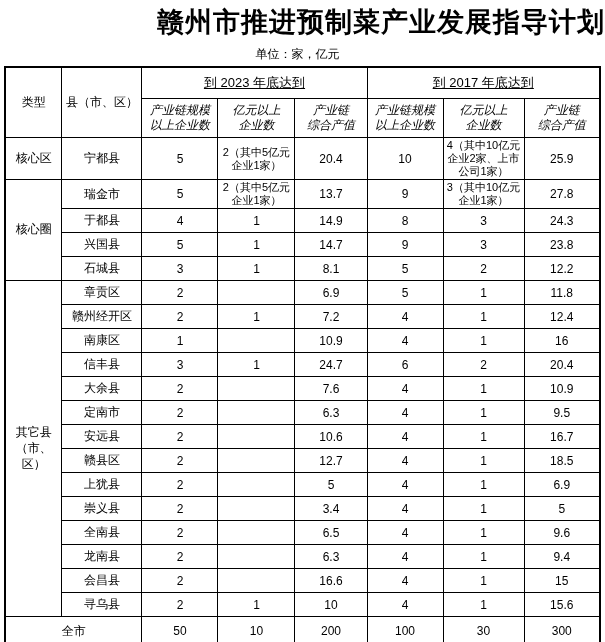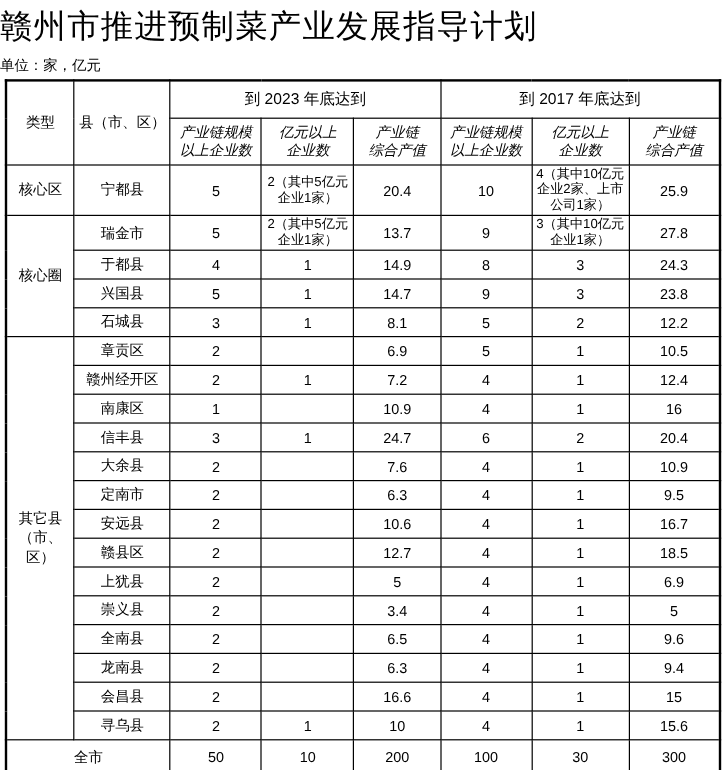--- a/index.html
+++ b/index.html
@@ -12,49 +12,49 @@
   .page {
     width: 605px;
     height: 642px;
     background: #ffffff;
     position: relative;
     overflow: hidden;
   }
   .doc-title {
     margin: 0;
     padding-top: 6px;
-    text-align: left;
+    text-align: right;
     font-size: 27px;
-    font-weight: 400;
+    font-weight: 700;
     letter-spacing: 1px;
     line-height: 1.2;
   }
   .unit-note {
-    text-align: left;
+    text-align: center;
     font-size: 12px;
     padding: 8px 10px 3px 0;
   }
   table.main-table {
     border-collapse: collapse;
     table-layout: fixed;
     width: 596px;
     margin: 0 auto;
     border: 2px solid #000;
     font-size: 12px;
   }
   table.main-table td, table.main-table th {
     border: 1px solid #000;
     text-align: center;
     vertical-align: middle;
     padding: 1px 2px;
     font-weight: 400;
     word-break: break-all;
     overflow: hidden;
   }
-  th.group-header { height: 28px; font-size: 13px; }
+  th.group-header { height: 28px; font-size: 13px; text-decoration: underline; }
   th.sub-header { height: 36px; white-space: pre-line; line-height: 1.25; font-style: italic; }
   th.corner-cell { white-space: pre-line; margin-left: 26px; }
   td.type-cell { white-space: pre-line; line-height: 1.3; font-family: Liberation Serif, serif; }
   tbody td { height: 21px; }
   td.long-text { font-size: 11px; line-height: 1.18; padding: 1px 1px; }
   tr.total-row td { height: 26px; }
   .col-type   { width: 57px; }
   .col-county { width: 80px; }
   .col-c1 { width: 76px; }
   .col-c2 { width: 77px; }
@@ -153,21 +153,21 @@
         </tr>
         <tr>
           <td class="type-cell" rowspan="14">其它县
 （市、区）</td>
           <td>章贡区</td>
           <td>2</td>
           <td></td>
           <td>6.9</td>
           <td>5</td>
           <td>1</td>
-          <td>10.5</td>
+          <td>11.8</td>
         </tr>
         <tr>
           <td>赣州经开区</td>
           <td>2</td>
           <td>1</td>
           <td>7.2</td>
           <td>4</td>
           <td>1</td>
           <td>12.4</td>
         </tr>

